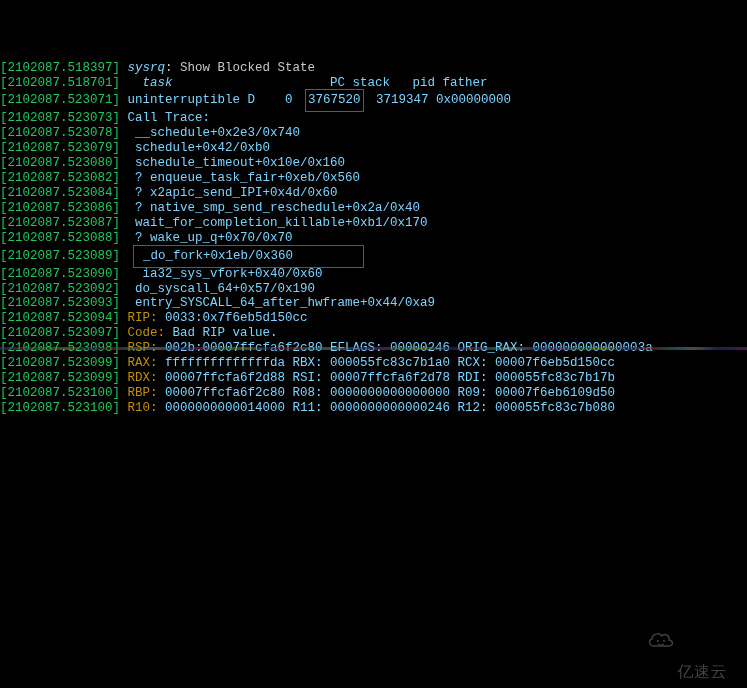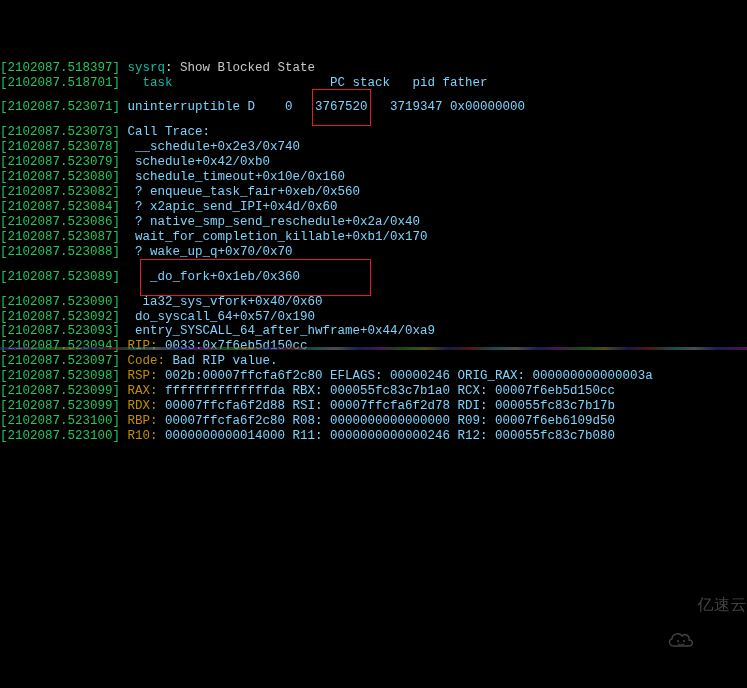--- a/index.html
+++ b/index.html
@@ -13,39 +13,39 @@
       overflow: hidden;
       position: relative;
       white-space: pre;
       color: #c0c0c0;
     }
     .terminal {
       padding: 1px 0 0 0;
     }
     .line { display: block; }
     .ts { color: #22c55e; }
-    .hdr { color: #14b8a6; }
+    .hdr { color: #7dd3fc; font-style: italic; }
     .txt { color: #7dd3fc; }
     .reg { color: #c09000; margin-top: 38px; }
     .sysrq { color: #c8c8c8; text-align: right; }
     .faded { color: #4a4a4a; }
     .redbox {
       border: 1.5px solid #e02020;
       display: inline-block;
-      padding: 11px 2px;
-      margin: -1px 12px;
+      padding: 4px 2px;
+      margin: -1px 5px;
       line-height: 13px;
     }
     .watermark {
       position: absolute;
-      right: 0;
+      right: 20px;
       bottom: 8px;
       opacity: 0.35;
       display: flex;
-      align-items: flex-start;
+      align-items: flex-end;
       gap: 1px;
     }
     .watermark svg { display: block; }
     .wm-text {
       font-family: "Microsoft YaHei", sans-serif;
       color: #bbb;
       font-size: 16px;
       letter-spacing: 0.5px;
     }
     .artifact {

